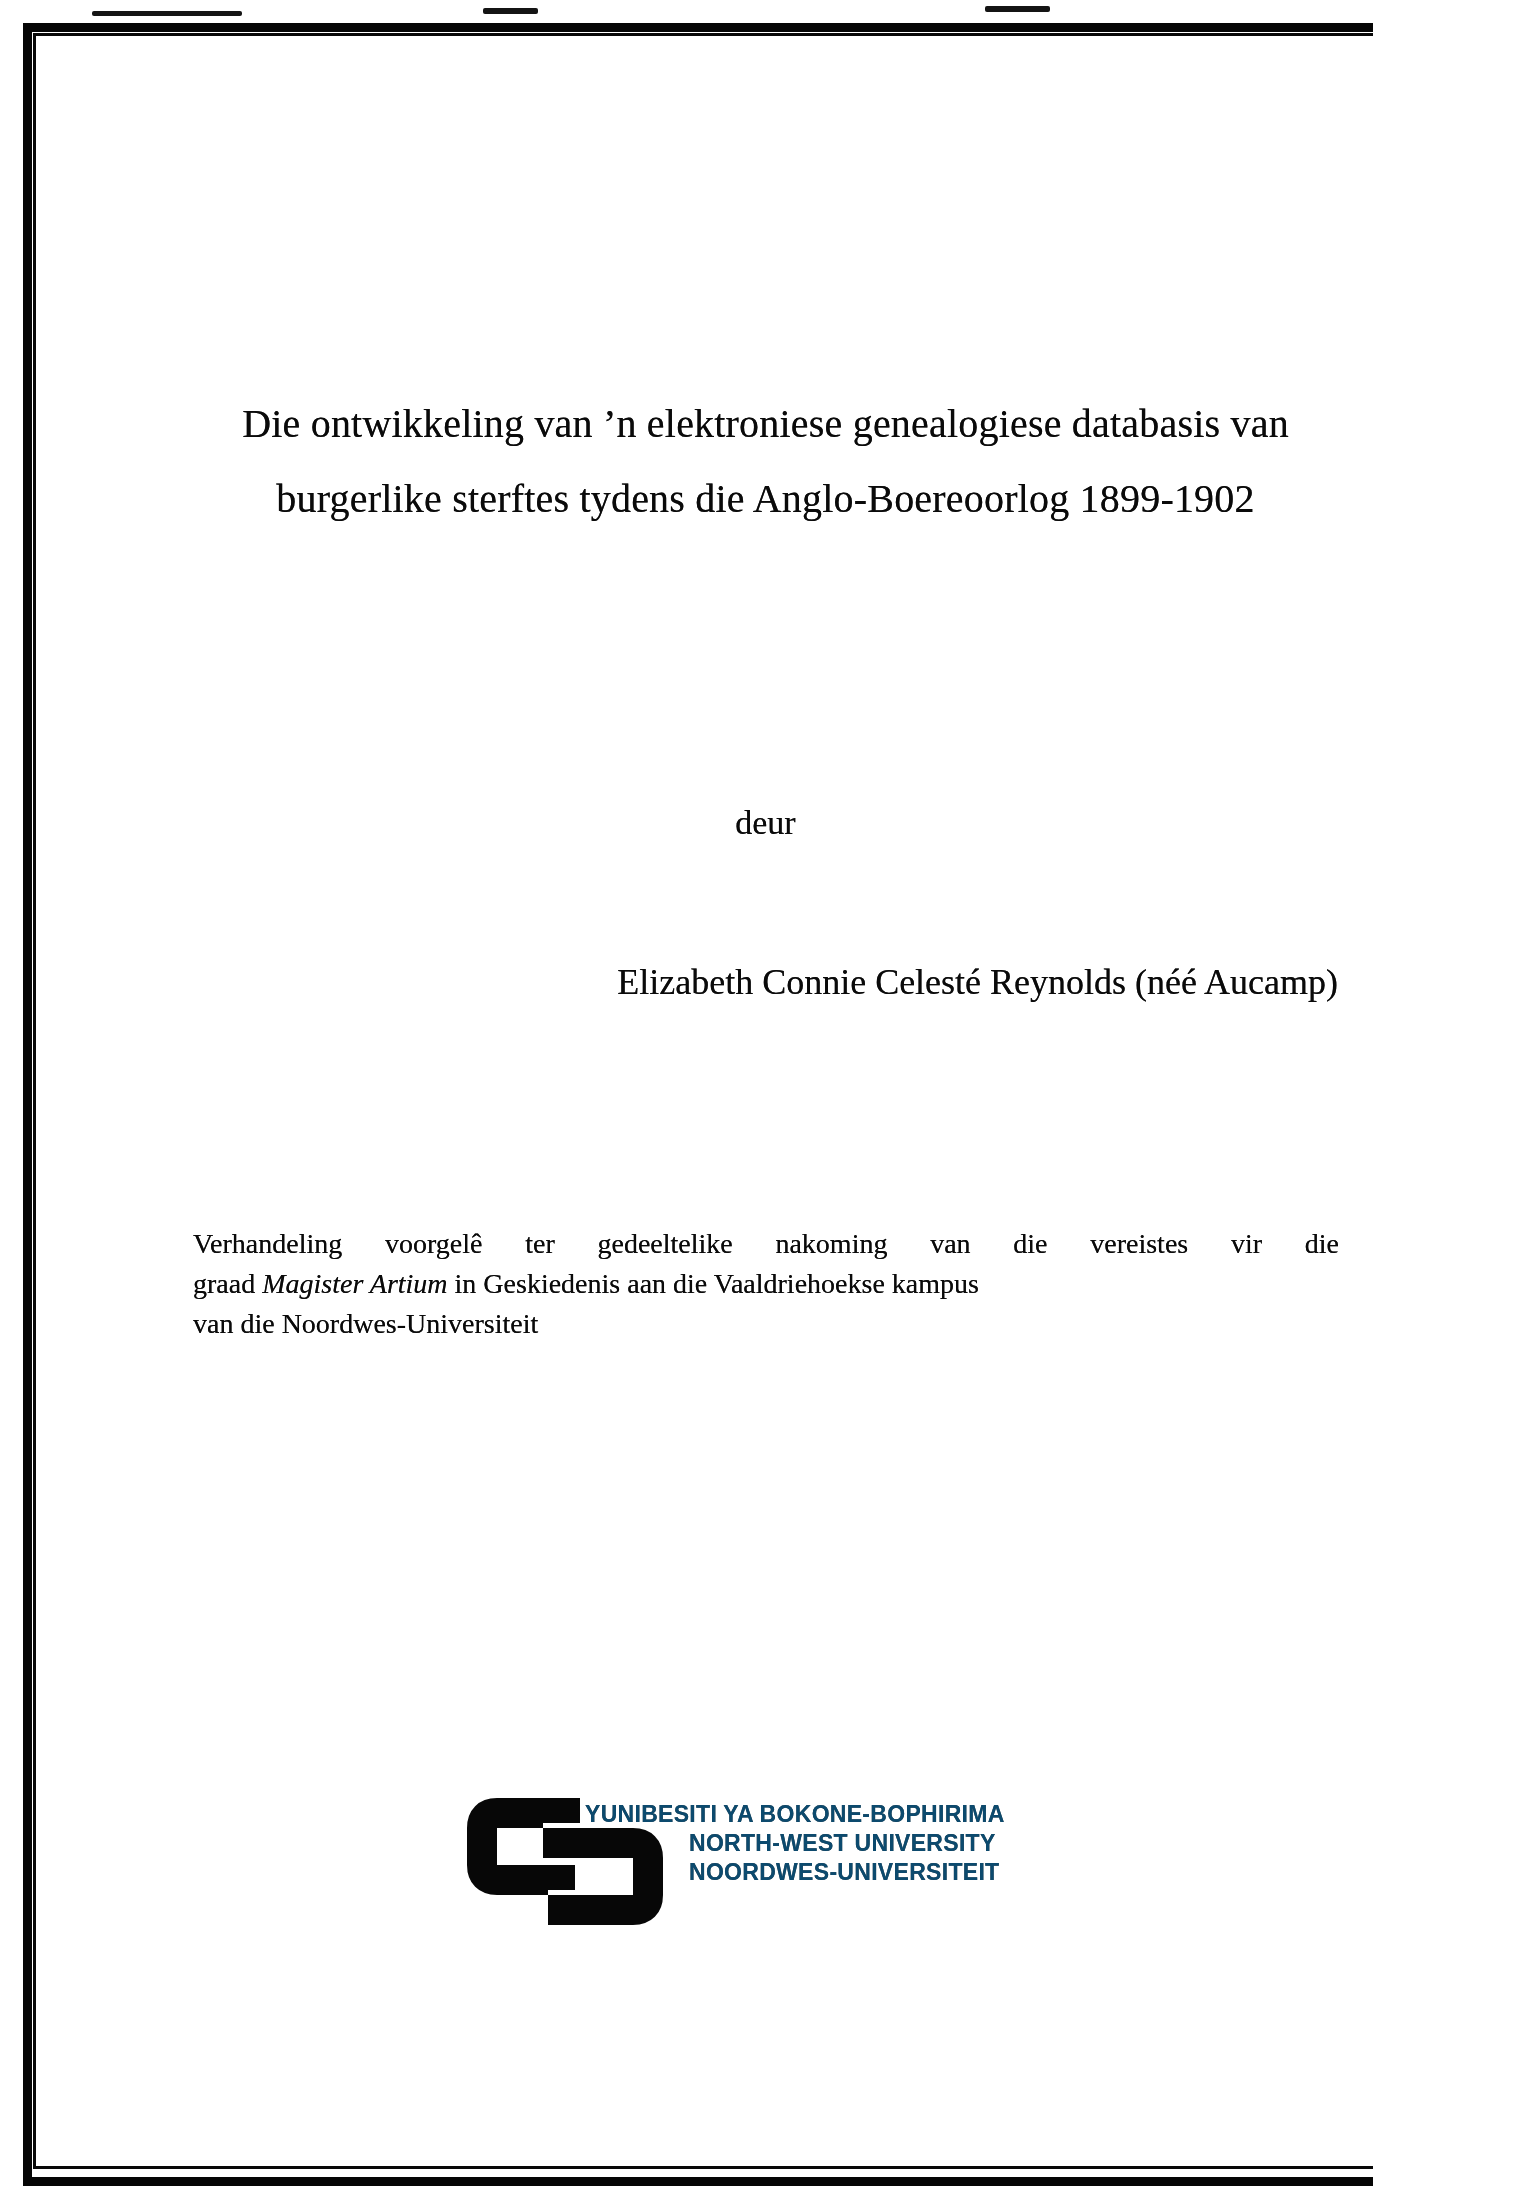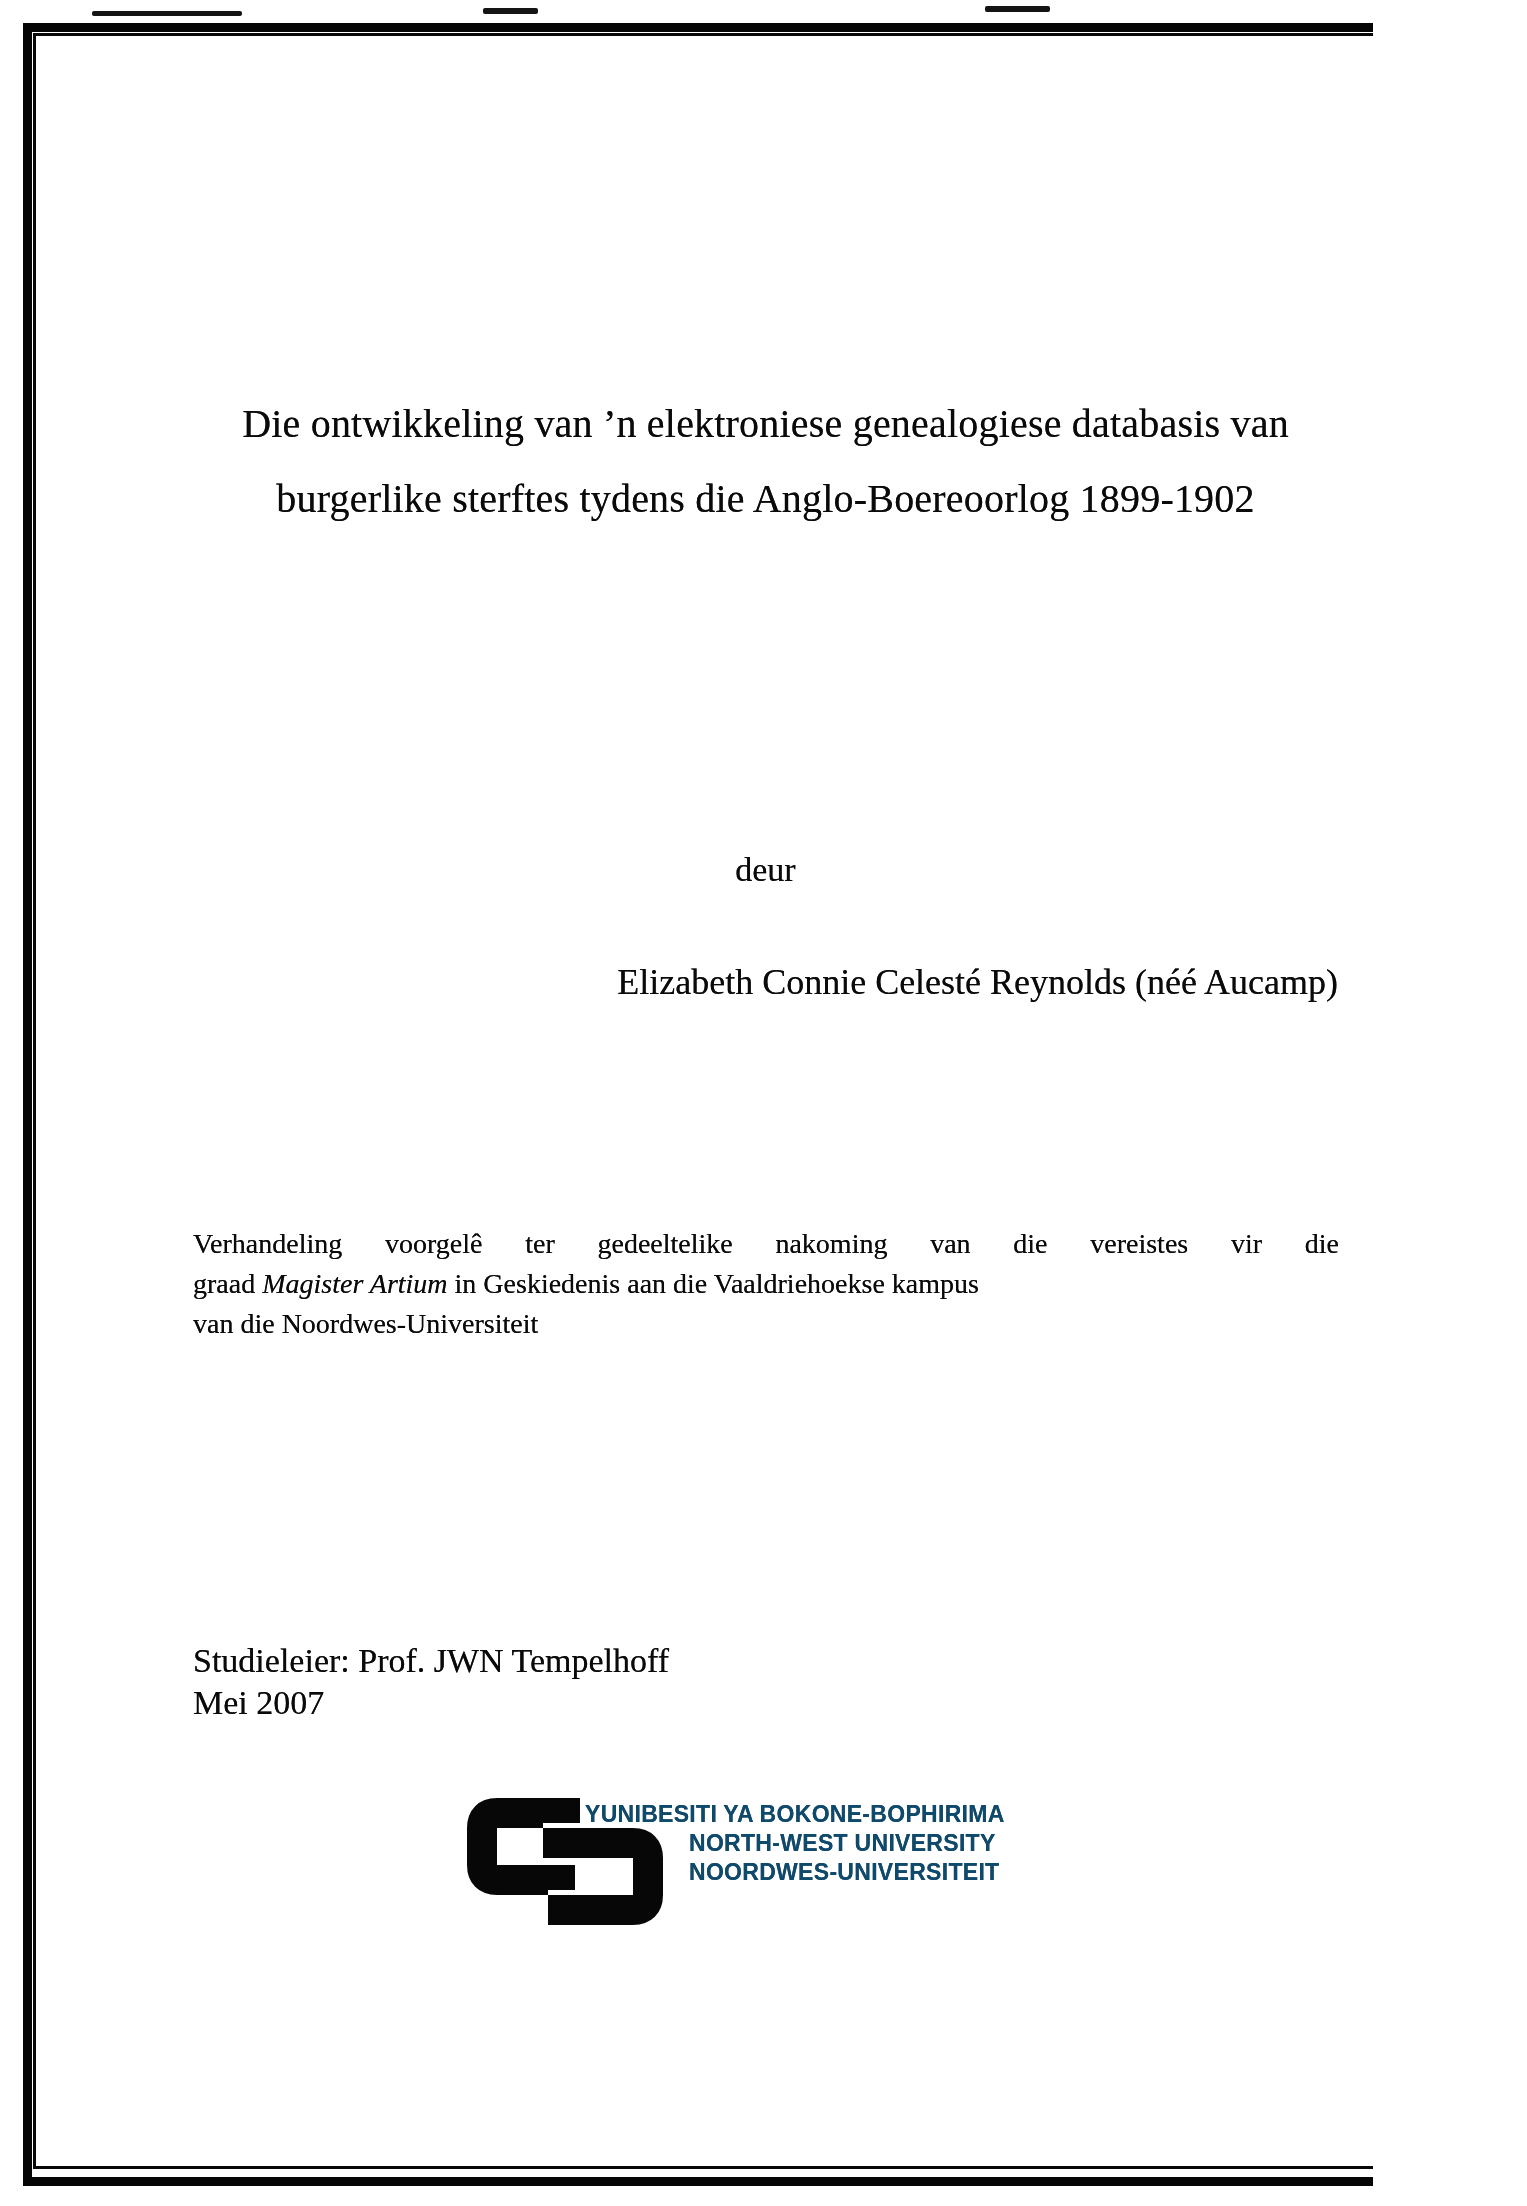--- a/index.html
+++ b/index.html
@@ -26,21 +26,21 @@
 
   .txt{ text-shadow:0 0 0.6px rgba(0,0,0,0.75); }
 
   .title{
     position:absolute;left:193px;top:386px;width:1145px;
     font-size:40px;line-height:75px;text-align:center;
     letter-spacing:0.2px;
   }
   .deur{
     position:absolute;left:193px;top:806px;width:1145px;
-    font-size:34px;line-height:34px;text-align:center;margin-top:47px;
+    font-size:34px;line-height:34px;text-align:center;
   }
   .author{
     position:absolute;left:193px;top:963px;width:1145px;
     font-size:36px;line-height:38px;text-align:right;
   }
   .description{
     position:absolute;left:193px;top:1224px;width:1146px;
     font-size:28px;line-height:40px;text-align:left;
   }
   .description .justified{
@@ -85,24 +85,20 @@
 
   <div class="deur txt">deur</div>
   <div class="author txt">Elizabeth Connie Celesté Reynolds (néé Aucamp)</div>
 
   <div class="description txt">
     <div class="justified">Verhandeling voorgelê ter gedeeltelike nakoming van die vereistes vir die</div>
     <div><span>graad </span><span class="italic">Magister Artium</span><span> in Geskiedenis aan die Vaaldriehoekse kampus</span></div>
     <div>van die Noordwes-Universiteit</div>
   </div>
 
-  <div class="supervisor-block txt">
-    <div>Studieleier: Prof. JWN Tempelhoff</div>
-    <div>Mei 2007</div>
-  </div>
 
   <div class="logo">
     <svg class="logo-mark" width="200" height="135" viewBox="0 0 200 135" xmlns="http://www.w3.org/2000/svg">
 
       <path d="M 115 18 H 32 Q 17 18 17 33 V 70 Q 17 85 32 85 H 110" fill="none" stroke="#070707" stroke-width="30" stroke-linejoin="round"></path>
 
       <path d="M 78 48 H 168 Q 183 48 183 63 V 100 Q 183 115 168 115 H 83" fill="none" stroke="#ffffff" stroke-width="40" stroke-linejoin="round"></path>
 
       <path d="M 78 48 H 168 Q 183 48 183 63 V 100 Q 183 115 168 115 H 83" fill="none" stroke="#070707" stroke-width="30" stroke-linejoin="round"></path>
     </svg>

